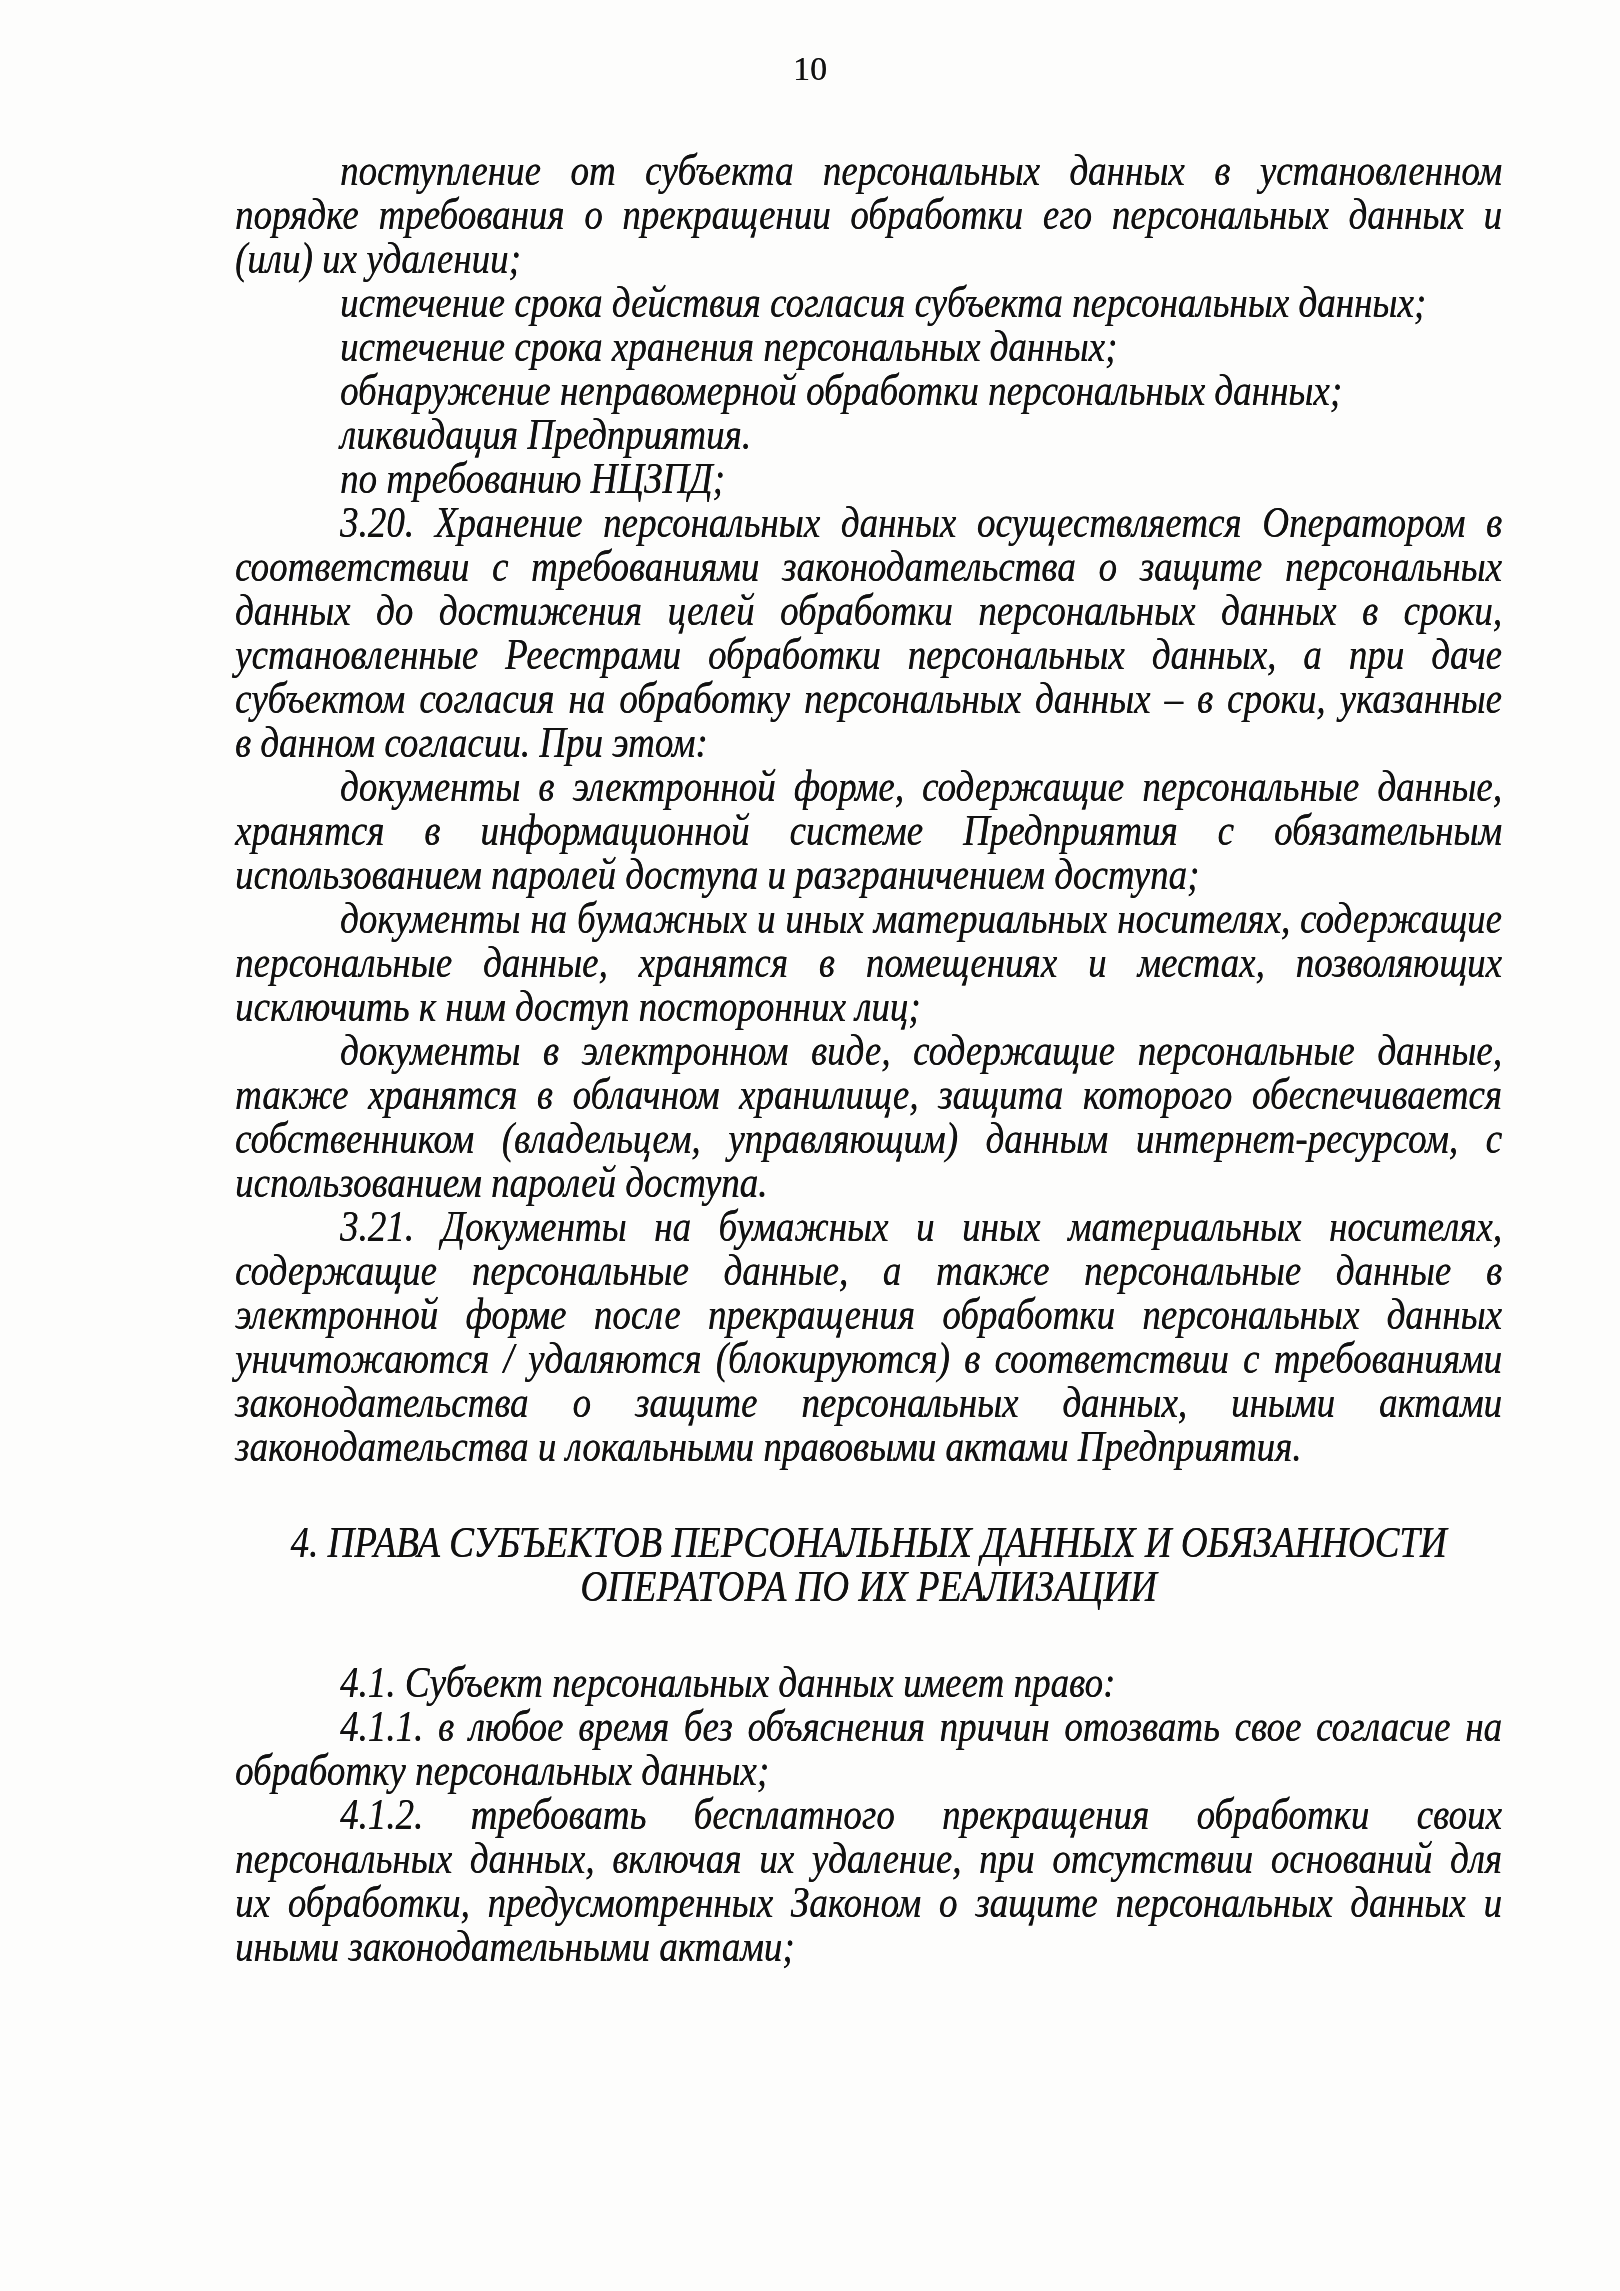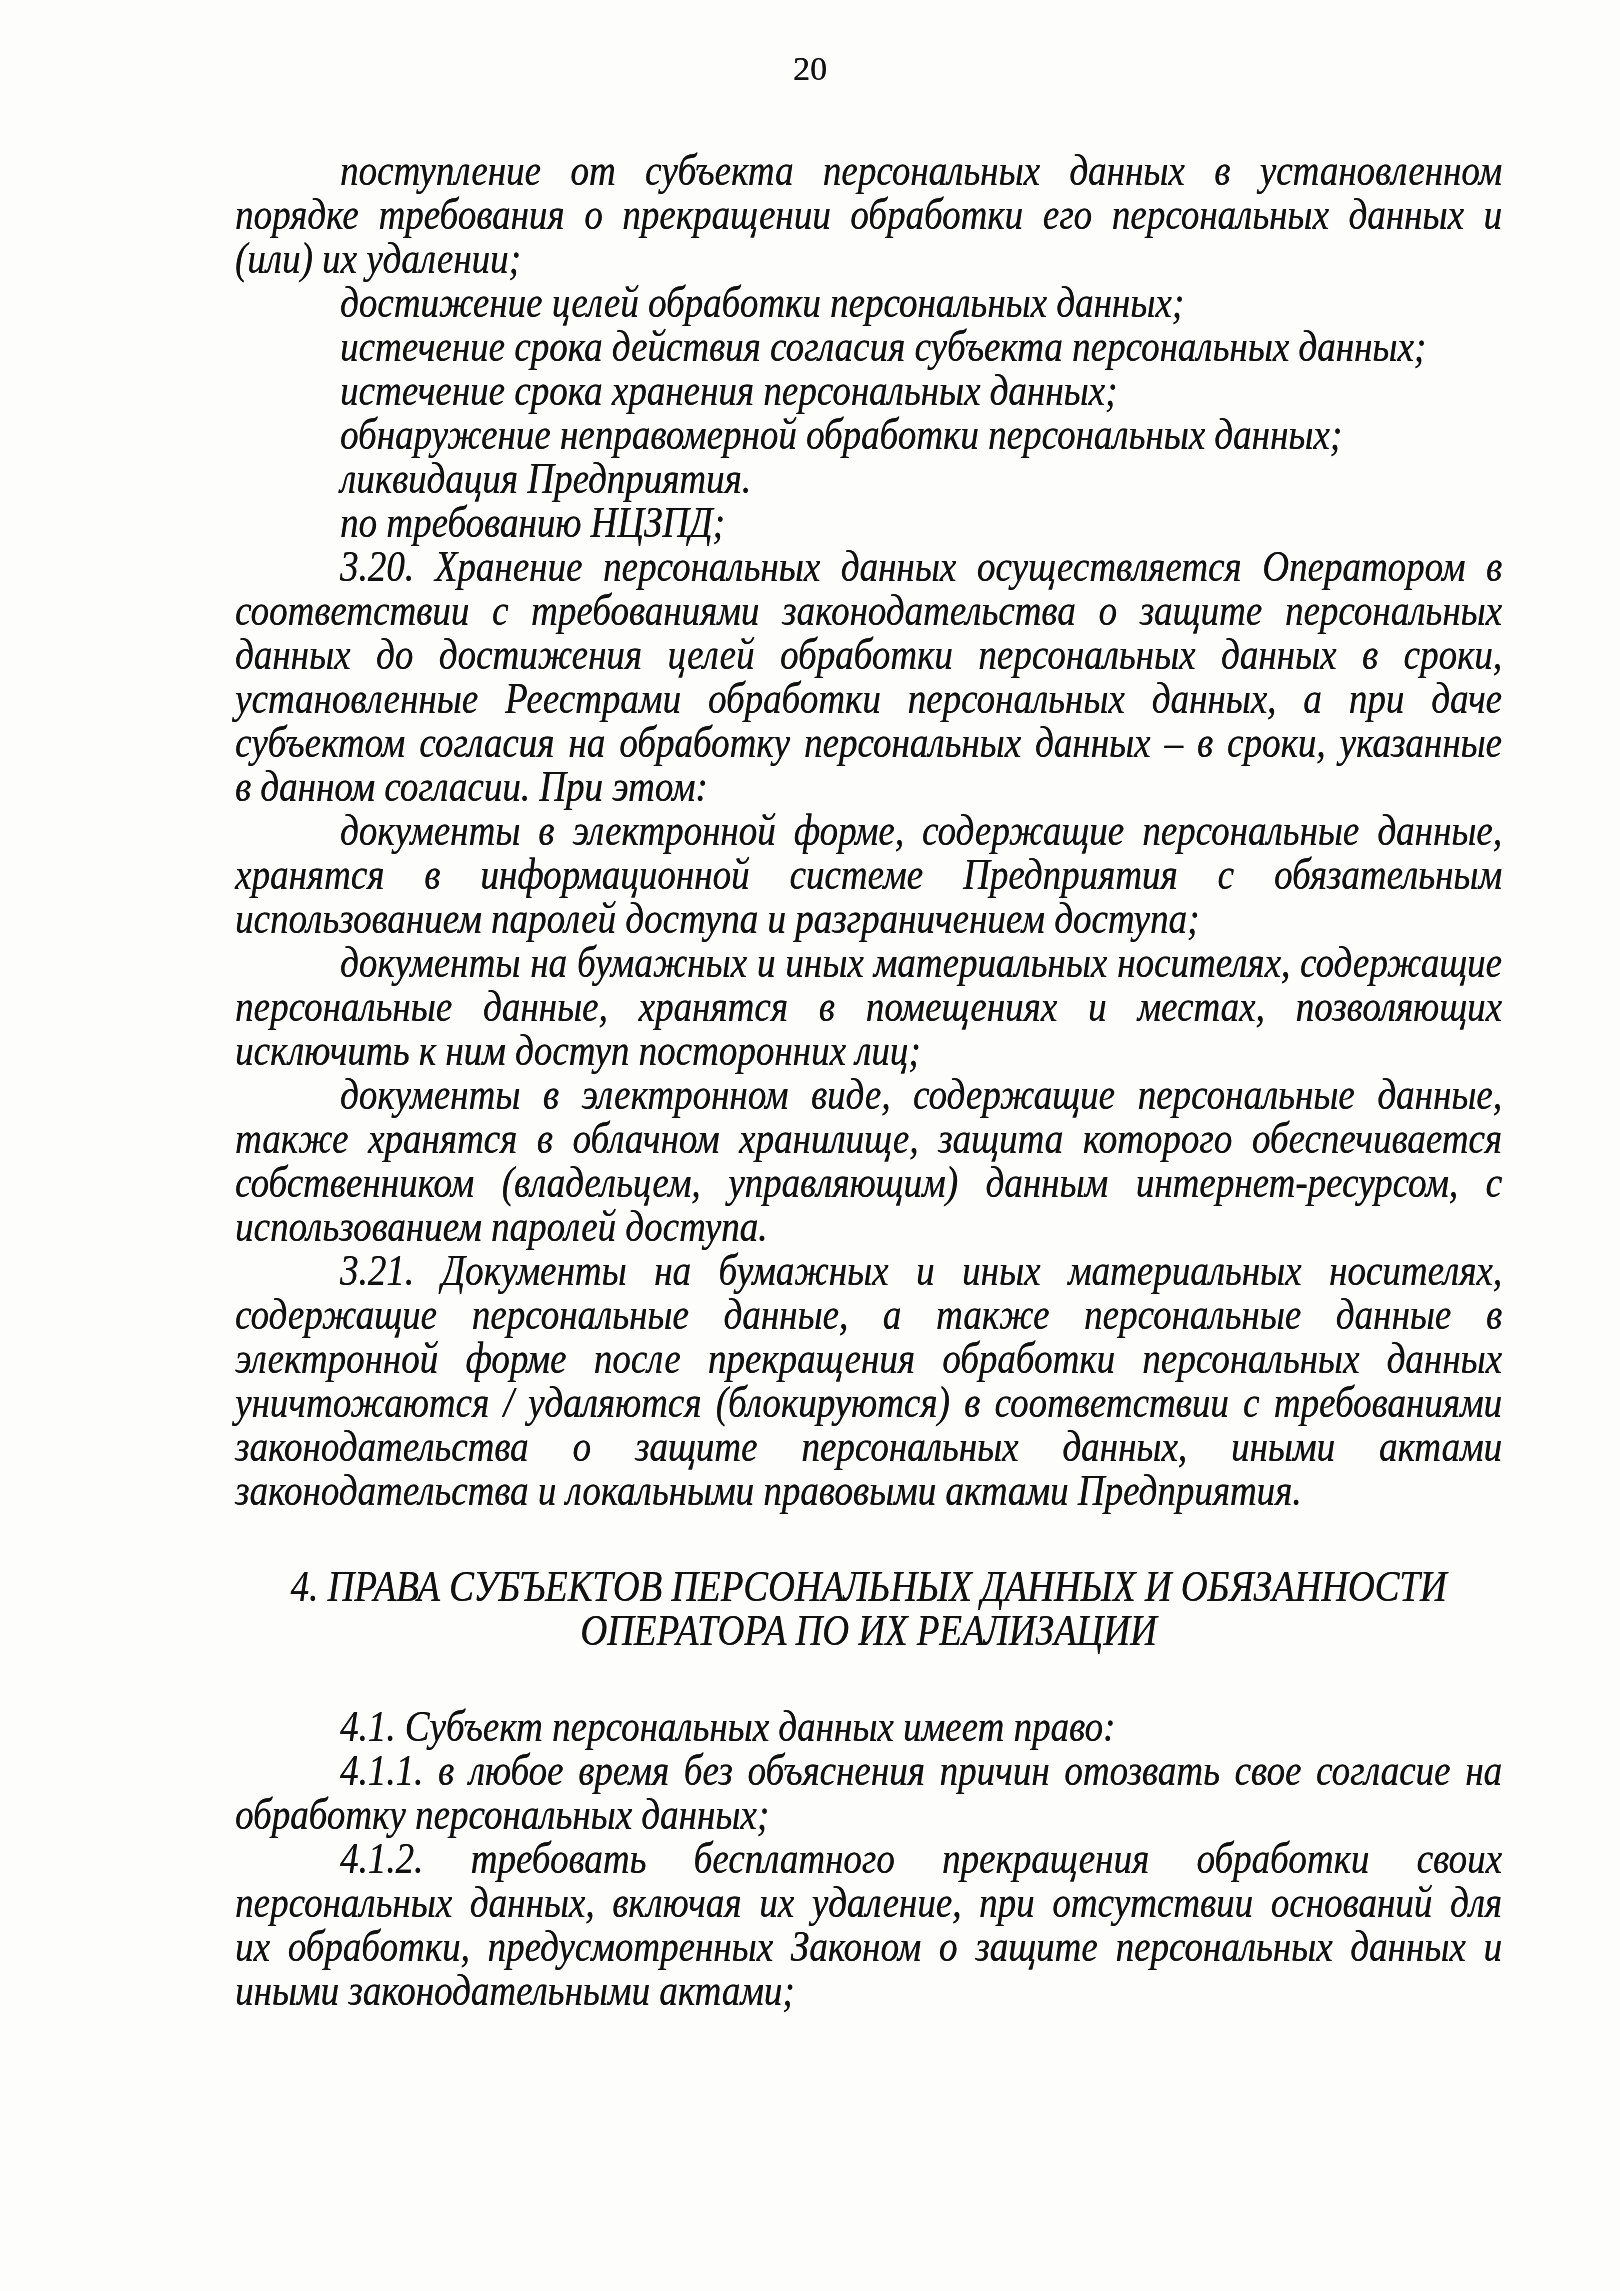--- a/index.html
+++ b/index.html
@@ -56,29 +56,26 @@
   .heading-block .line {
     text-align: center;
     text-align-last: center;
     white-space: nowrap;
   }
 </style>
 </head>
 <body>
 
 <div class="page">
-  <div class="page-number">20</div>
+  <div class="page-number">10</div>
   <div class="content">
       <div class="para">
         <div class="line first">поступление от субъекта персональных данных в установленном</div>
         <div class="line">порядке требования о прекращении обработки его персональных данных и</div>
         <div class="line last">(или) их удалении;</div>
-      </div>
-      <div class="para">
-        <div class="line first last">достижение целей обработки персональных данных;</div>
       </div>
       <div class="para">
         <div class="line first last">истечение срока действия согласия субъекта персональных данных;</div>
       </div>
       <div class="para">
         <div class="line first last">истечение срока хранения персональных данных;</div>
       </div>
       <div class="para">
         <div class="line first last">обнаружение неправомерной обработки персональных данных;</div>
       </div>

